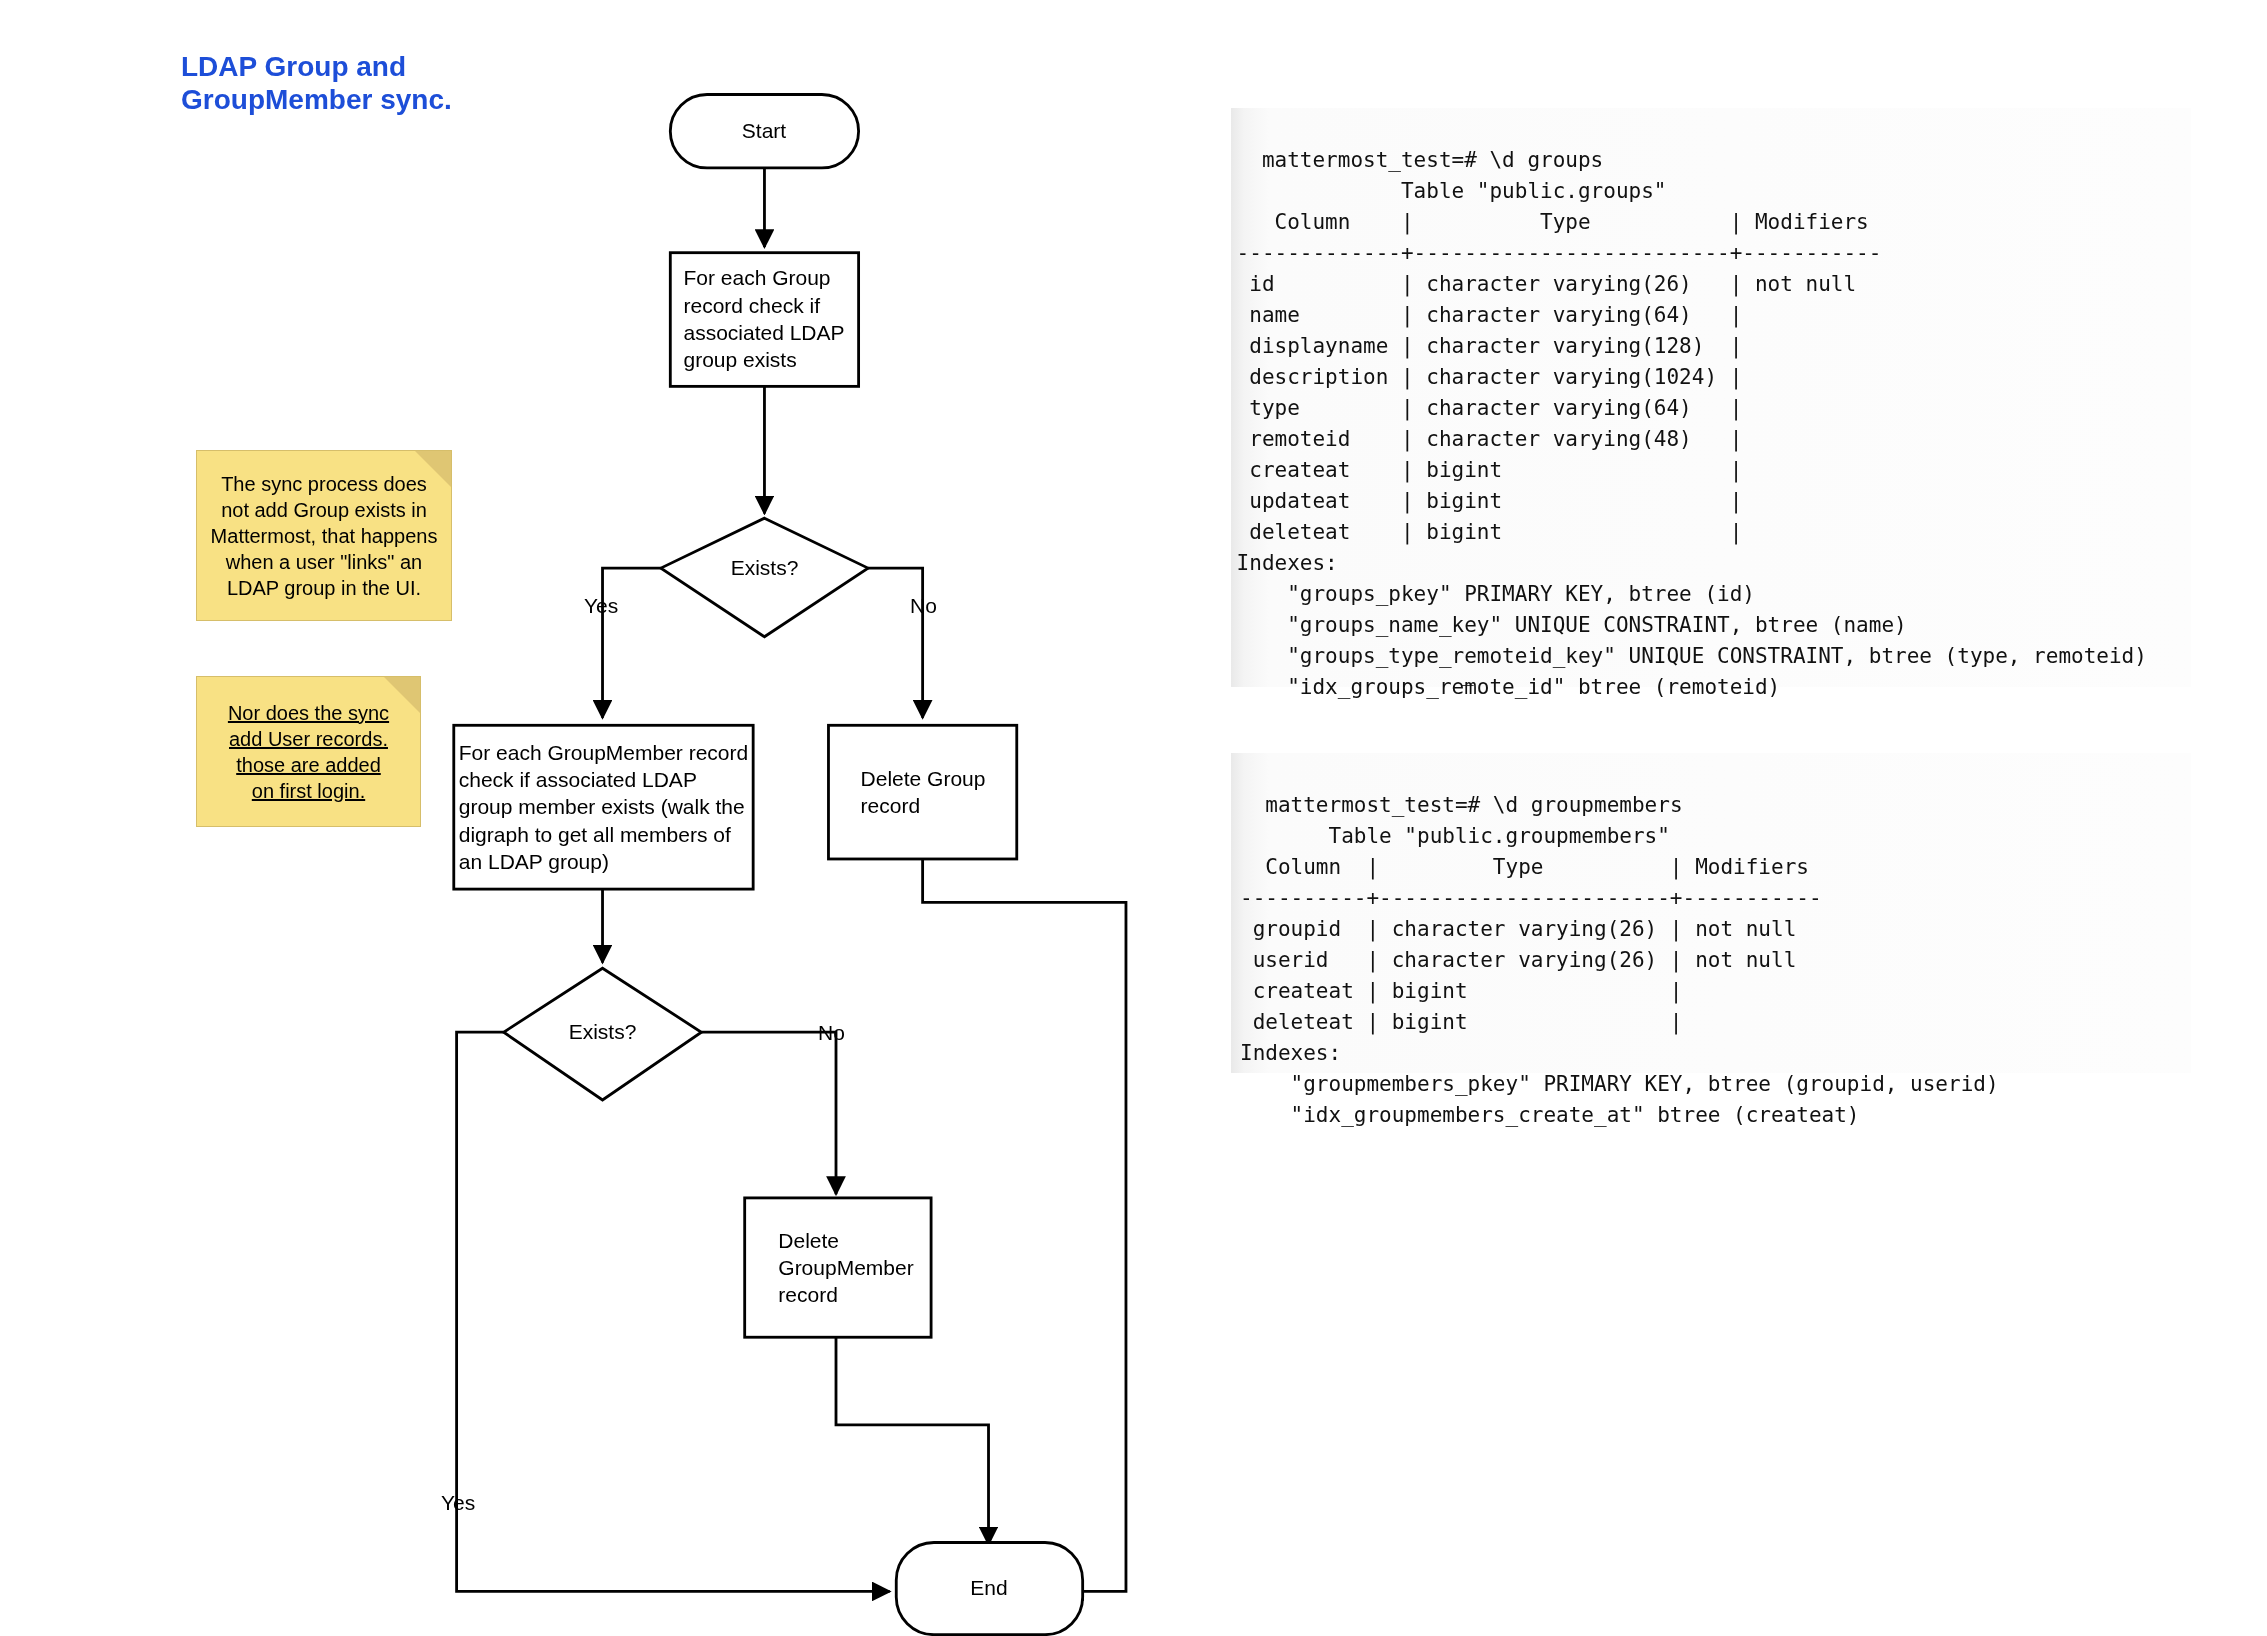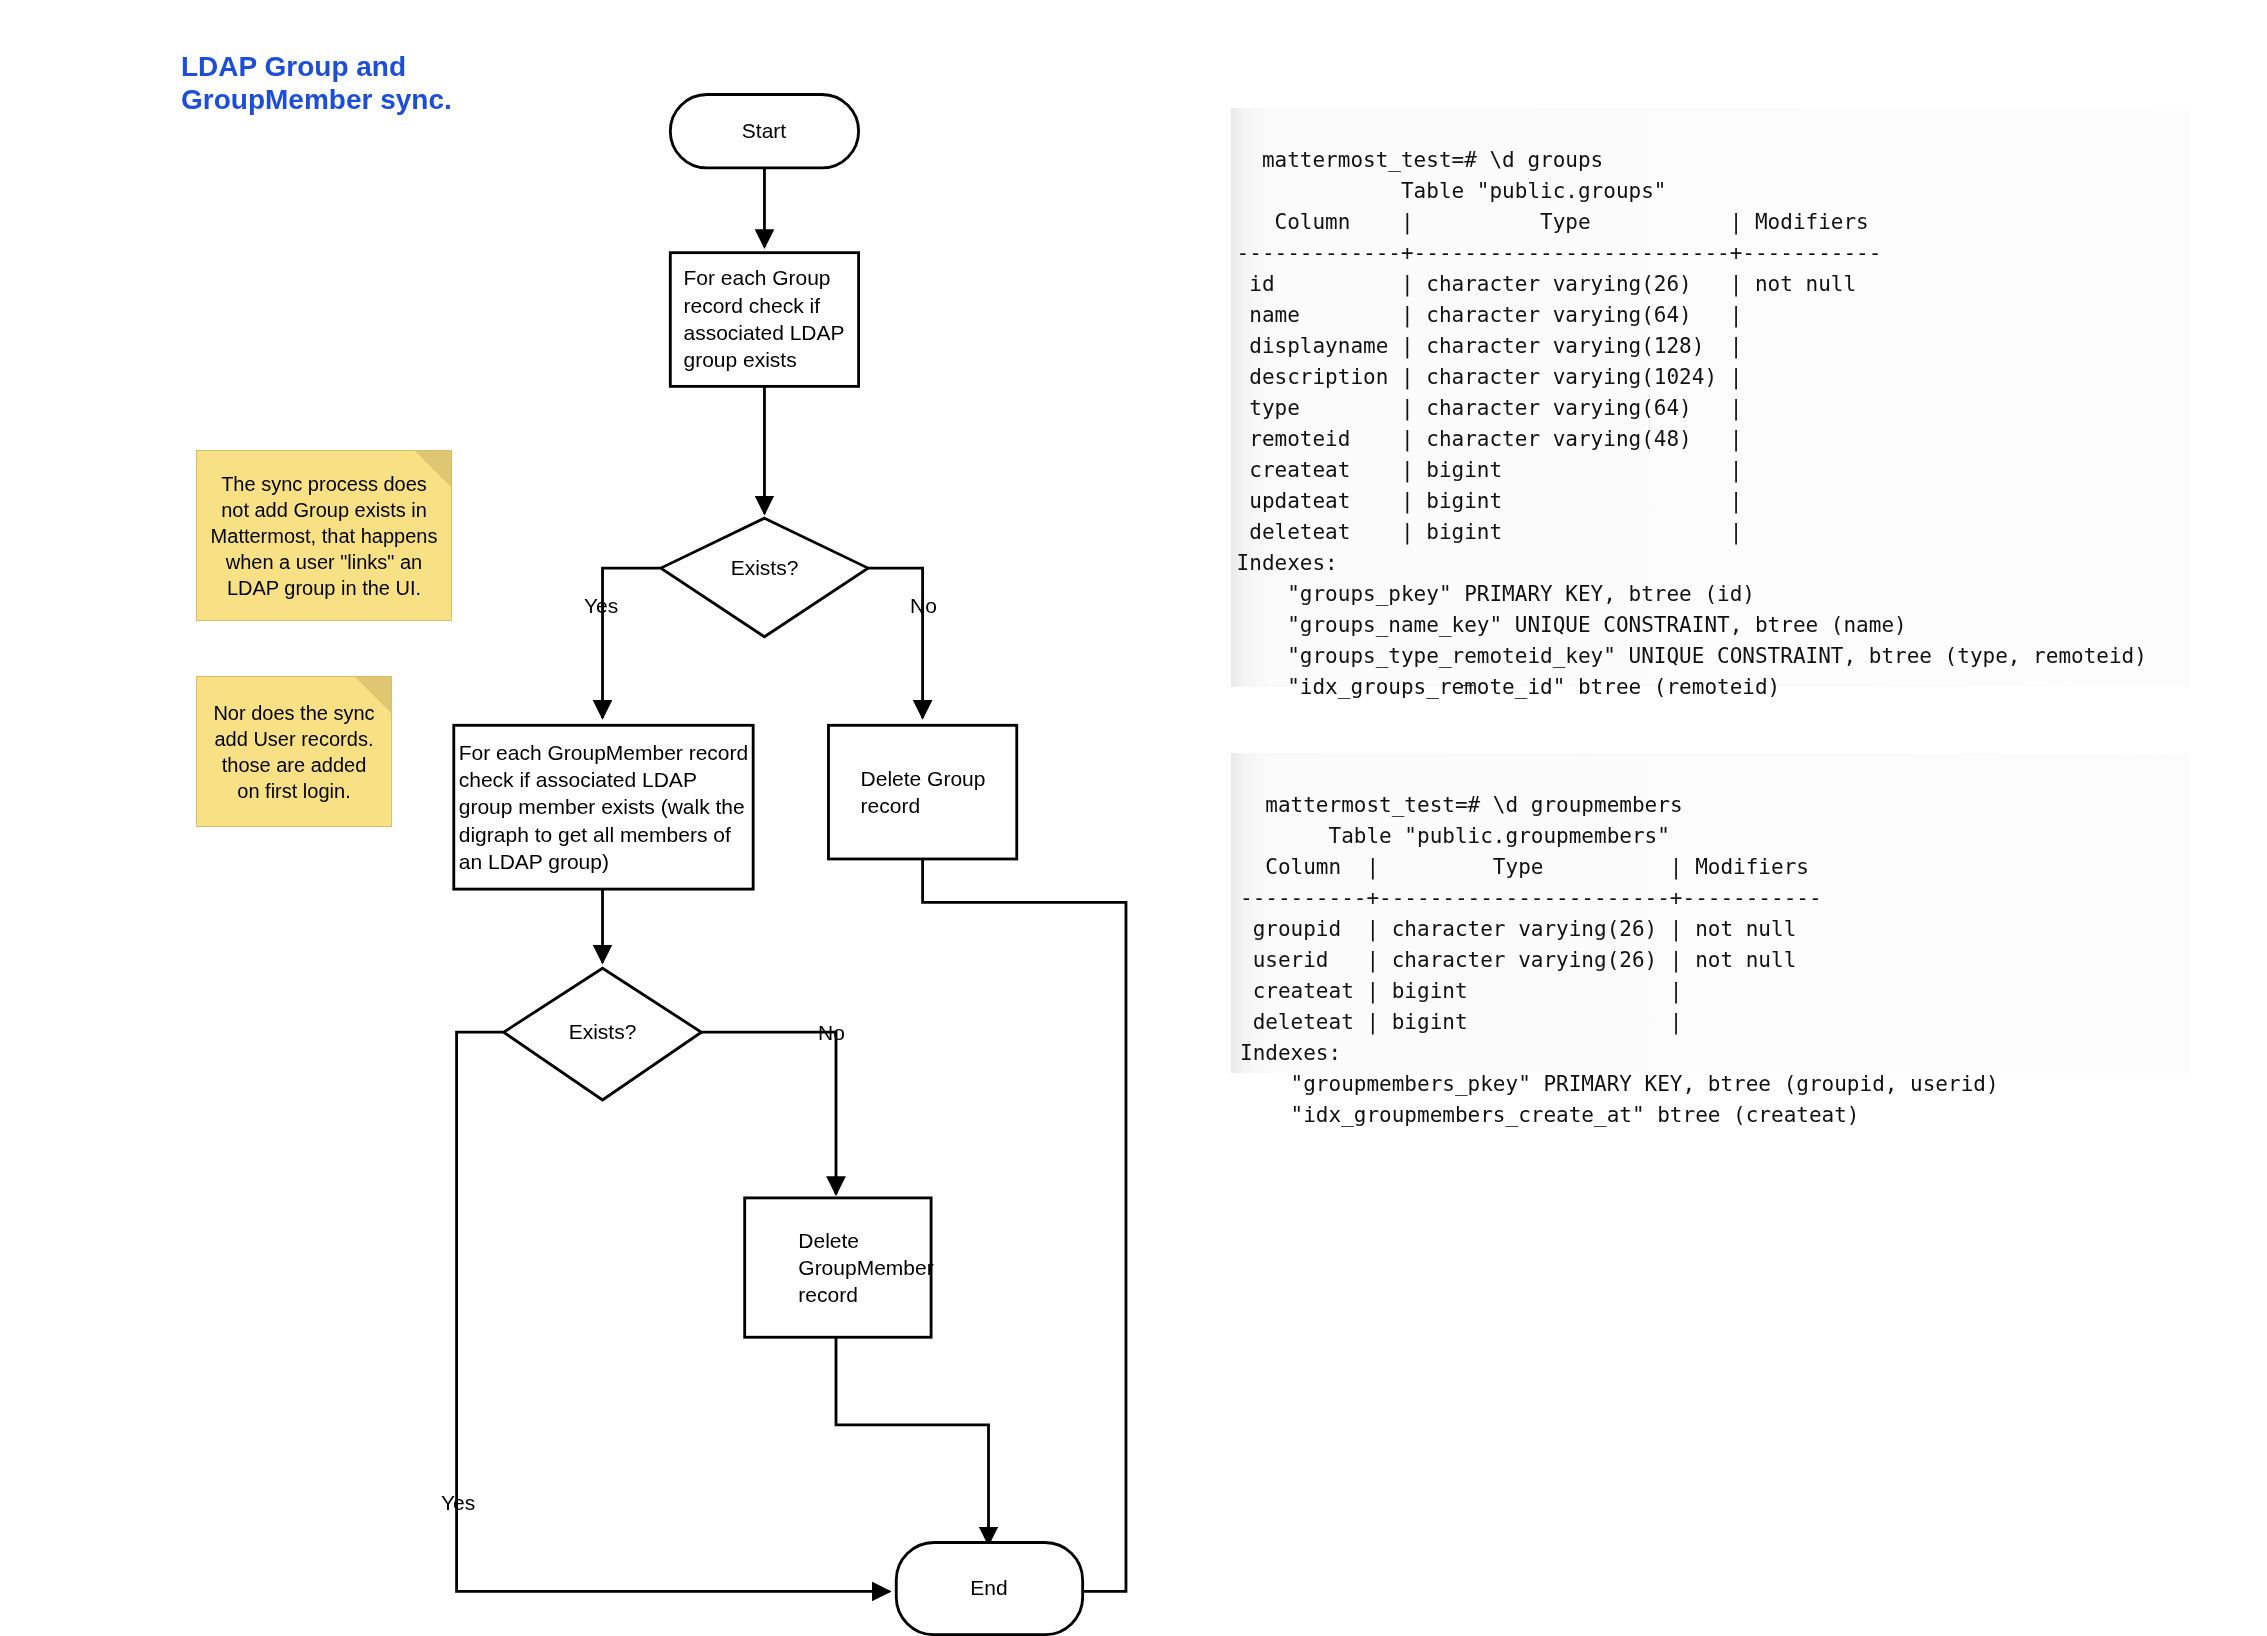--- a/index.html
+++ b/index.html
@@ -171,21 +171,21 @@
 check if associated LDAP
 group member exists (walk the
 digraph to get all members of
 an LDAP group)</div>
 
 <div class="node-label" style="left:829px;top:725px;width:188px;height:134px;">Delete Group
 record</div>
 
 <div class="node-label" style="left:527px;top:1009px;width:151px;height:45px;">Exists?</div>
 
-<div class="node-label" style="left:745px;top:1198px;width:202px;height:139px;padding-left:20px;">Delete
+<div class="node-label" style="left:745px;top:1198px;width:202px;height:139px;">Delete
 GroupMember
 record</div>
 
 <div class="node-label" style="left:896px;top:1542px;width:186px;height:92px;">End</div>
 
 <div class="edge-label" style="left:584px;top:595px;">Yes</div>
 
 <div class="edge-label" style="left:910px;top:595px;">No</div>
 
 <div class="edge-label" style="left:818px;top:1022px;">No</div>
@@ -194,21 +194,21 @@
 
 <div class="sticky" style="left:196px;top:450px;width:256px;height:171px;">
   <span>The sync process does
 not add Group exists in
 Mattermost, that happens
 when a user "links" an
 LDAP group in the UI.</span>
   <span class="fold"></span>
 </div>
 
-<div class="sticky" style="left:196px;top:676px;width:196px;height:151px;">
+<div class="sticky" style="left:196px;top:676px;width:225px;height:151px;text-decoration:underline;">
   <span>Nor does the sync
 add User records.
 those are added
 on first login.</span>
   <span class="fold"></span>
 </div>
 
 <div class="terminal" style="left:1231px;top:108px;width:960px;height:579px;">
   <span>mattermost_test=# \d groups
              Table "public.groups"

